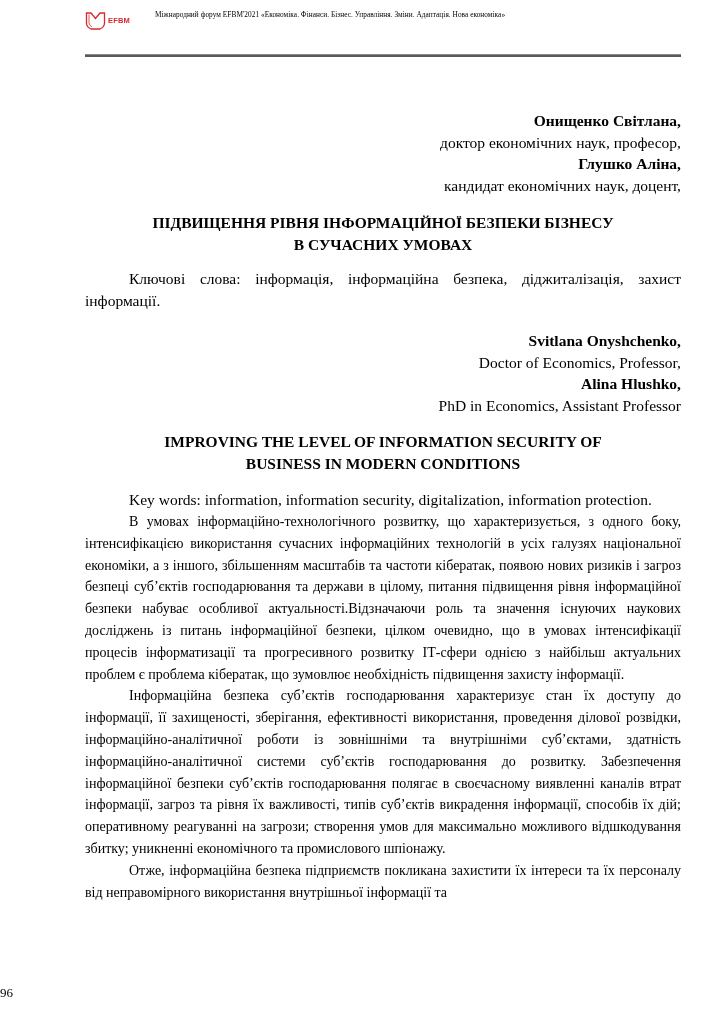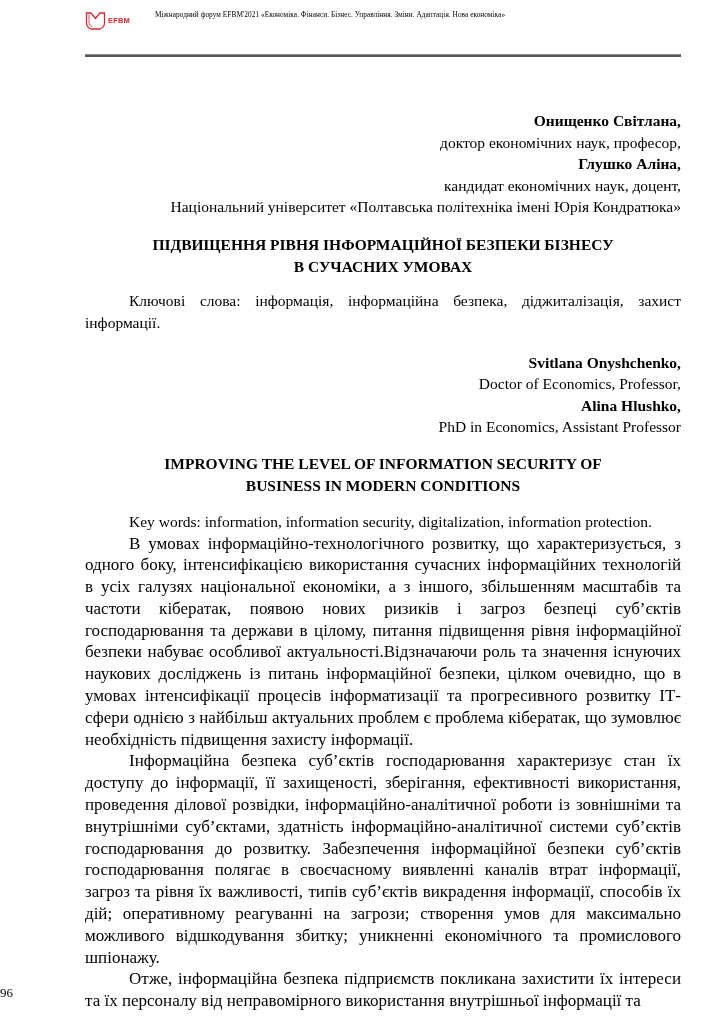--- a/index.html
+++ b/index.html
@@ -103,21 +103,21 @@
   .keywords {
     font-size: 15.5px;
     line-height: 22px;
     text-align: justify;
     text-indent: 44px;
     font-weight: normal;
   }
 
   p.body-par {
     margin: 0;
-    font-size: 17px;
+    font-size: 14px;
     line-height: 21.8px;
     text-align: justify;
     text-indent: 44px;
     hyphens: none;
   }
 
   .sp-1 { height: 16px; }
   .sp-2 { height: 12px; }
   .sp-3 { height: 18px; }
   .sp-4 { height: 15px; }
@@ -150,21 +150,20 @@
   </div>
   <div class="header-rule"></div>
 
   <div class="content">
 
     <div class="affil-block">
       <div class="name">Онищенко Світлана,</div>
       <div>доктор економічних наук, професор,</div>
       <div class="name">Глушко Аліна,</div>
       <div>кандидат економічних наук, доцент,</div>
-      <div>Національний університет «Полтавська політехніка імені Юрія Кондратюка»</div>
     </div>
 
     <div class="sp-1"></div>
 
     <div class="doc-title">
       <div>ПІДВИЩЕННЯ РІВНЯ ІНФОРМАЦІЙНОЇ БЕЗПЕКИ БІЗНЕСУ</div>
       <div>В СУЧАСНИХ УМОВАХ</div>
     </div>
 
     <div class="sp-2"></div>

